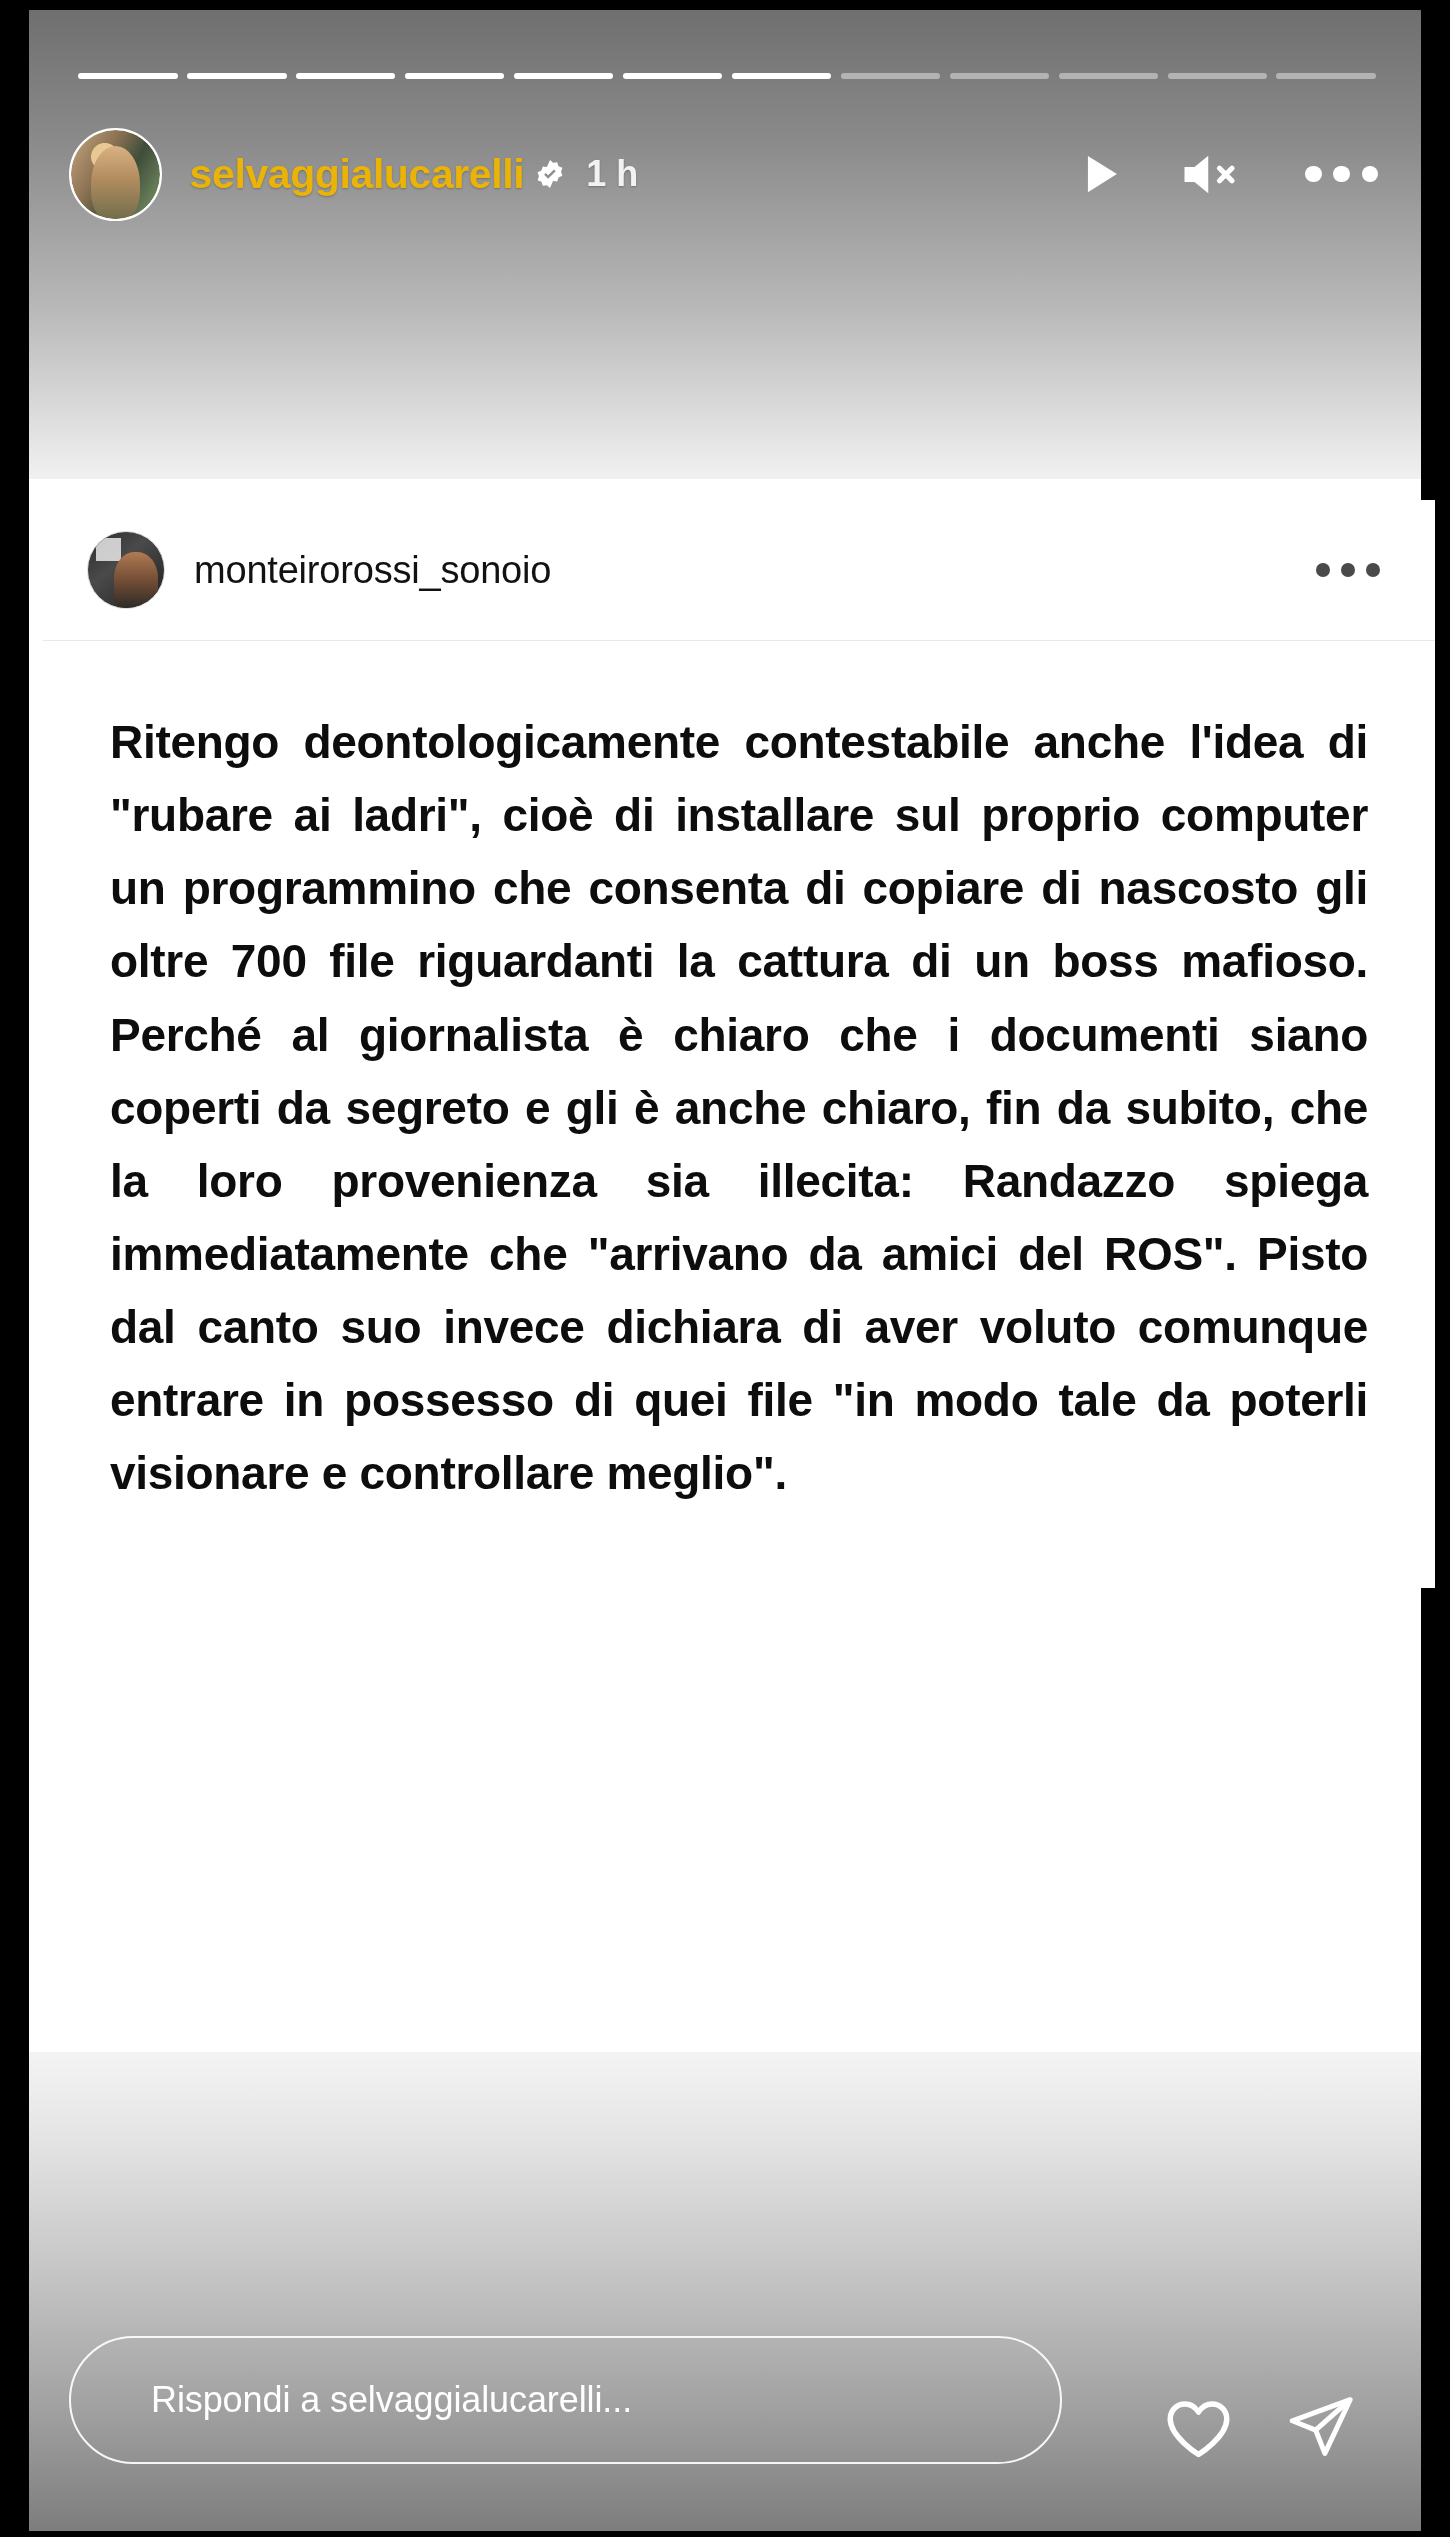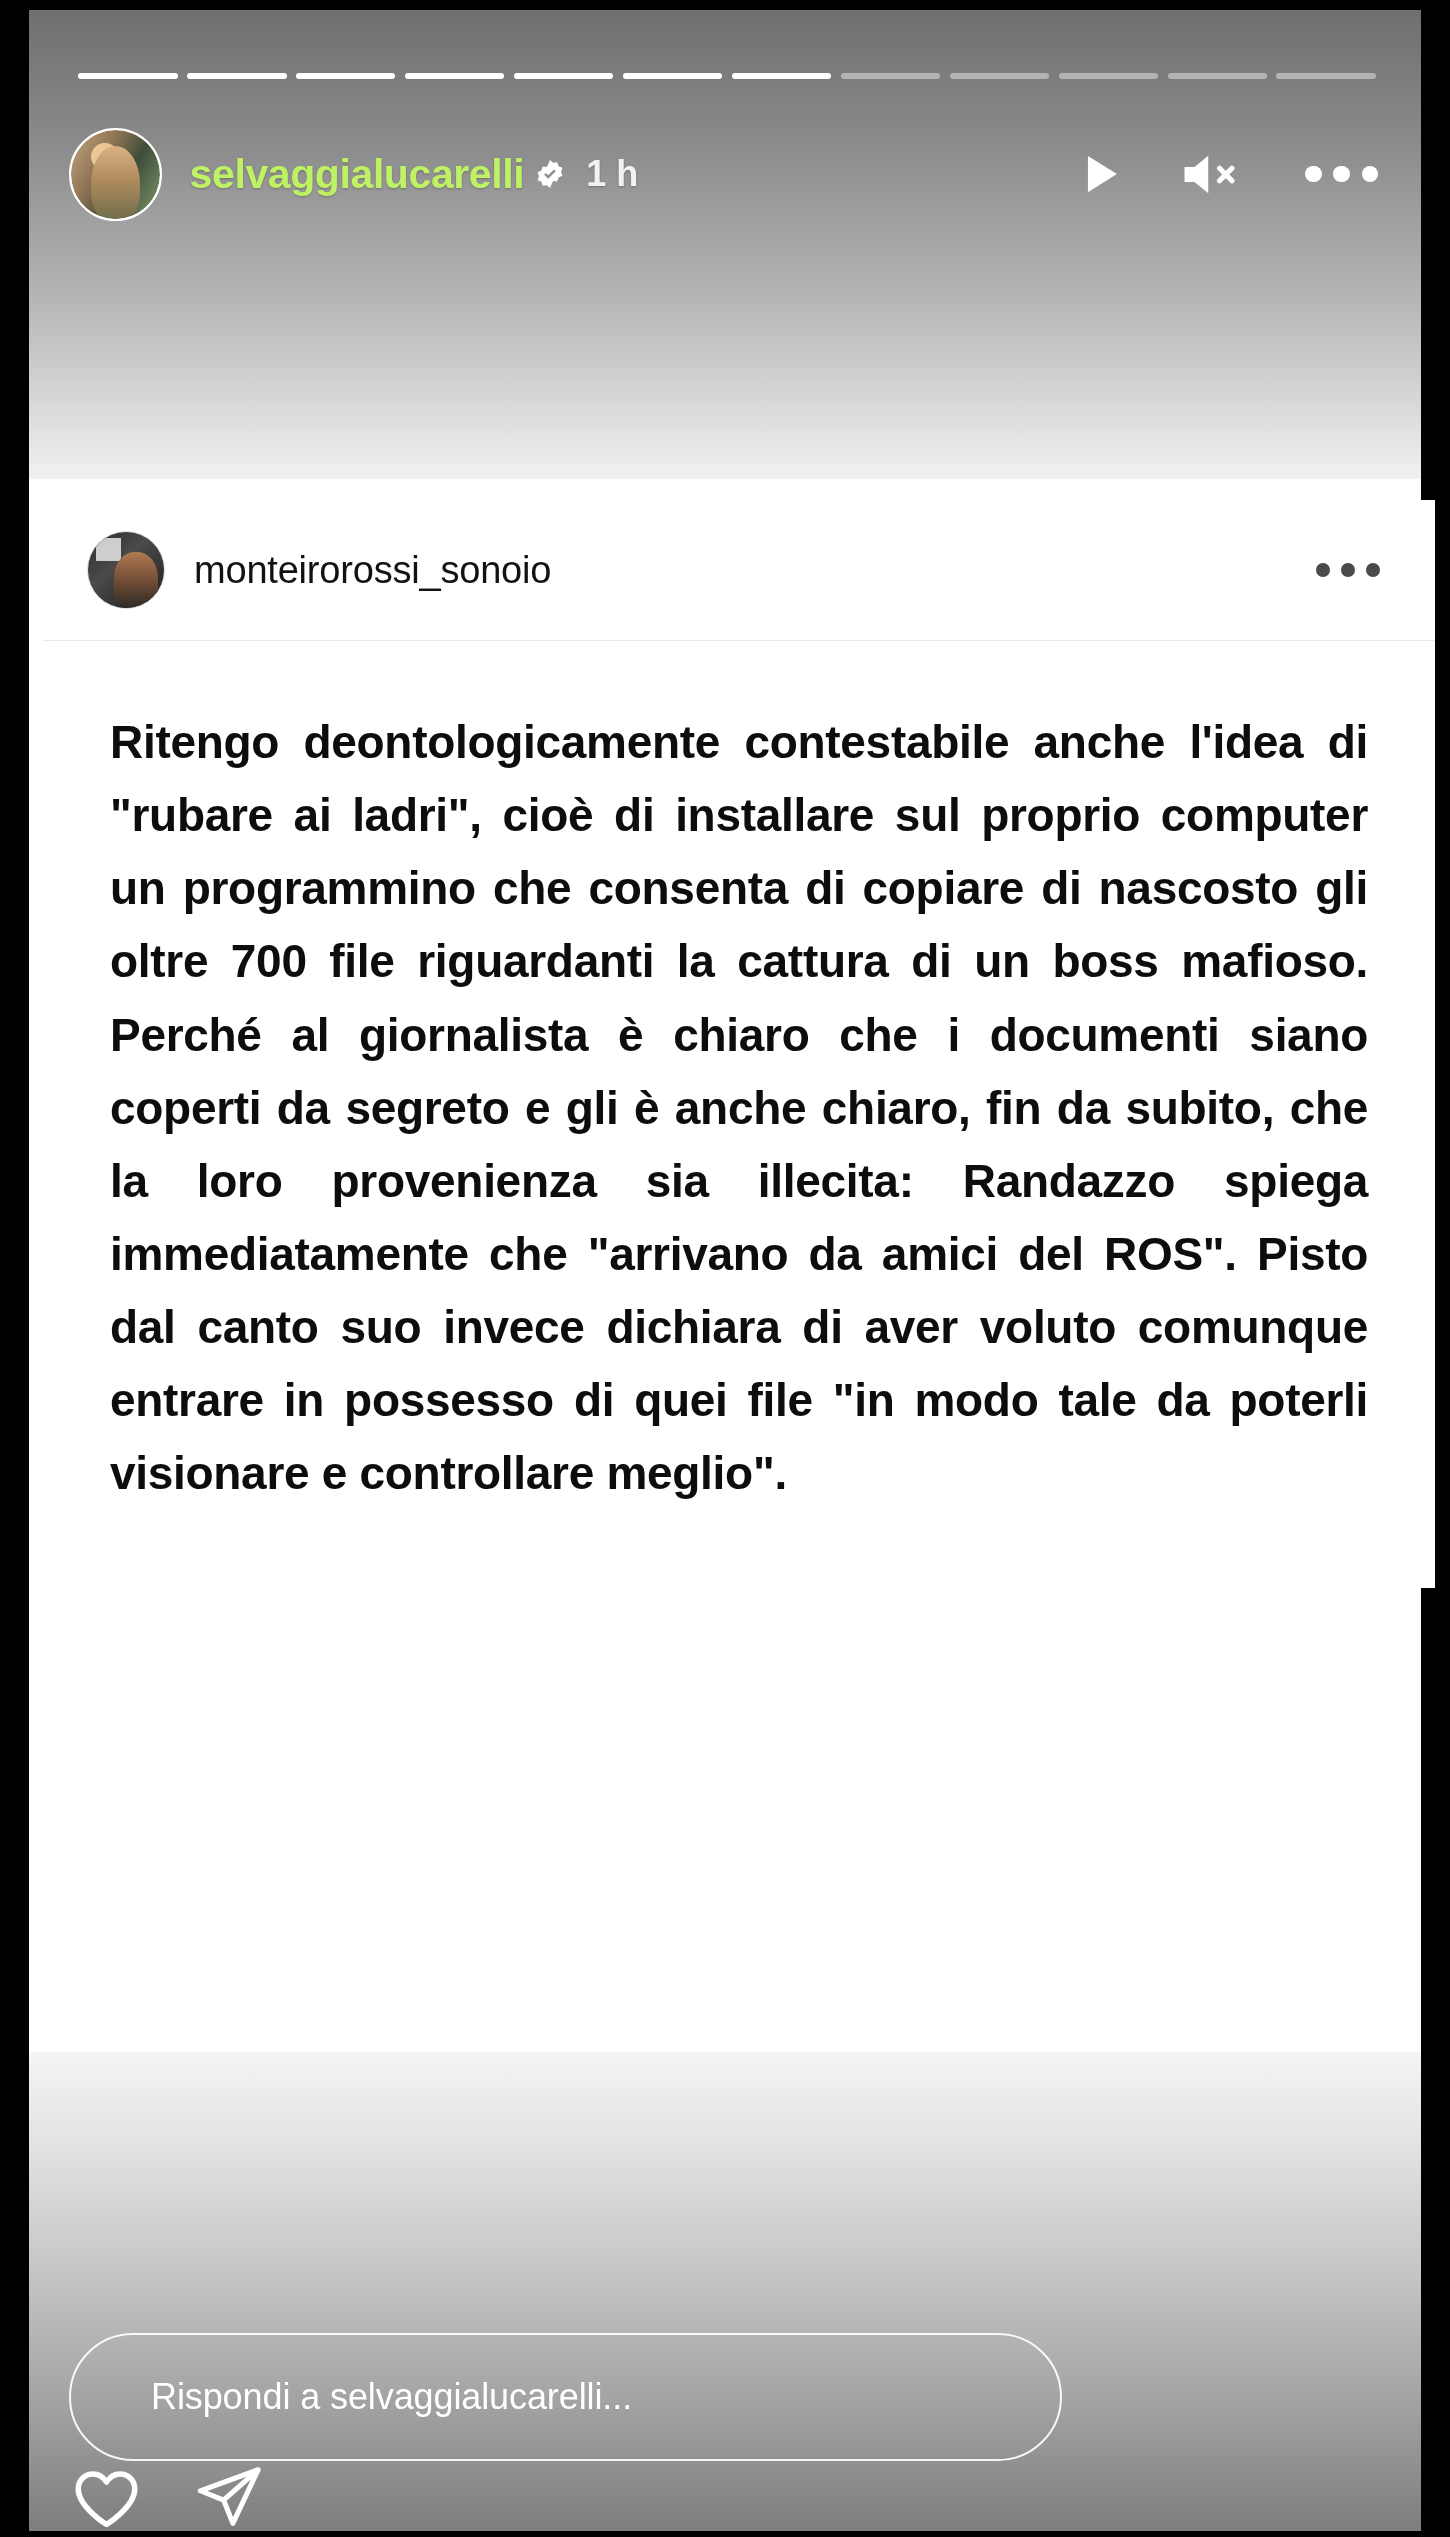--- a/index.html
+++ b/index.html
@@ -106,21 +106,21 @@
     top: 18%;
     width: 56%;
     height: 86%;
     border-radius: 50% 50% 40% 40%;
     background: linear-gradient(180deg, #d9b183 0%, #b08b5e 45%, #6d6b4a 100%);
     filter: blur(0.7px);
   }
 
   .username {
     margin-left: 27.6px;
-    color: #bef264;
+    color: #eab308;
     font-size: 41px;
     font-weight: 700;
     letter-spacing: -0.4px;
     text-shadow: 0 0.7px 2.2px rgba(0,0,0,0.25);
     white-space: nowrap;
   }
   .verified-badge {
     margin-left: 10px;
     width: 32px;
     height: 32px;
@@ -245,22 +245,21 @@
   }
 
   
   .reply-bar {
     position: absolute;
     left: 69px;
     top: 2333px;
     width: 1316px;
     height: 131px;
     display: flex;
-    align-items: flex-start;
-    flex-direction: column;
+    align-items: flex-end;
   }
   .reply-input {
     flex: 0 0 auto;
     width: 993px;
     height: 128px;
     border-radius: 65px;
     border: 2.9px solid rgba(255,255,255,0.92);
     background: transparent;
     display: flex;
     align-items: center;

